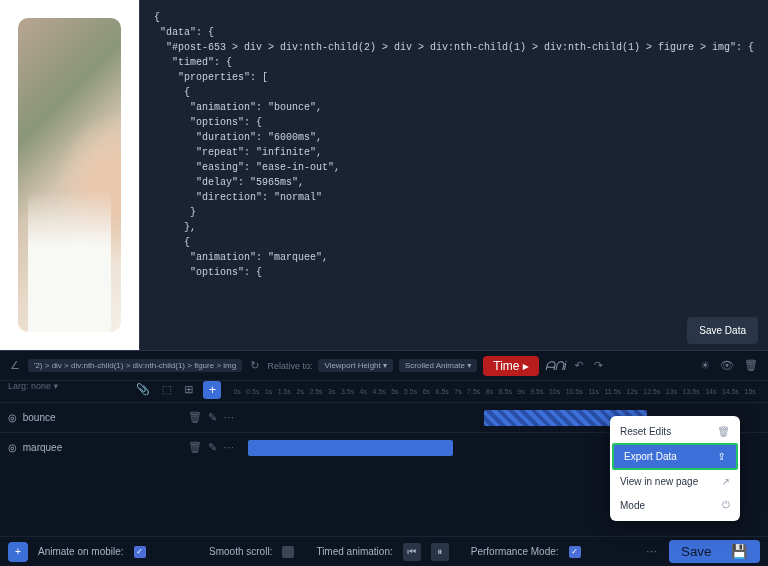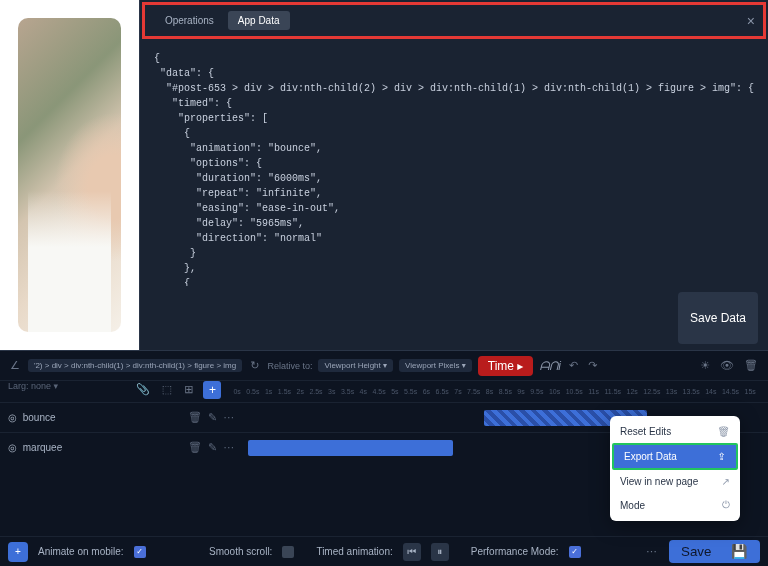--- a/index.html
+++ b/index.html
@@ -96,23 +96,23 @@
   white-space: pre;
 }
 .save-data-row {
   padding: 6px 10px;
   text-align: right;
 }
 .btn-save-data {
   background: #2a3547;
   color: #fff;
   border: none;
-  padding: 19px 12px;
+  padding: 8px 12px;
   border-radius: 4px;
-  font-size: 12px;
+  font-size: 10px;
   cursor: pointer;
 }
 .toolbar {
   height: 30px;
   background: #0d1421;
   border-top: 1px solid #2a3547;
   display: flex;
   align-items: center;
   padding: 0 8px;
   gap: 6px;
@@ -302,25 +302,20 @@
 }
 </style>
 </head>
 <body>
 
 <div class="top-area">
   <div class="image-panel">
     <div class="photo"></div>
   </div>
   <div class="data-panel">
-    <div class="tabs-row">
-      <div class="tab">Operations</div>
-      <div class="tab active">App Data</div>
-      <div class="close-x">×</div>
-    </div>
     <div class="code-area">{
  "data": {
   "#post-653 &gt; div &gt; div:nth-child(2) &gt; div &gt; div:nth-child(1) &gt; div:nth-child(1) &gt; figure &gt; img": {
    "timed": {
     "properties": [
      {
       "animation": "bounce",
       "options": {
        "duration": "6000ms",
        "repeat": "infinite",
@@ -337,21 +332,21 @@
     </div>
   </div>
 </div>
 
 <div class="toolbar">
   <span class="tb-icon">∠</span>
   <span class="tb-chip">'2) &gt; div &gt; div:nth-child(1) &gt; div:nth-child(1) &gt; figure &gt; img</span>
   <span class="tb-icon">↻</span>
   <span style="color:#6a7588">Relative to:</span>
   <span class="tb-chip"><span>Viewport Height</span> ▾</span>
-  <span class="tb-chip"><span>Viewport Pixels</span> ▾</span>
+  <span class="tb-chip"><span>Scrolled Animate</span> ▾</span>
   <span class="tb-time"><span>Time</span> ▸</span>
   <span class="ani-logo" style="color:#8a95a8;font-style:italic;font-size:12px">ᗩᑎi</span>
   <span class="tb-icon">↶</span>
   <span class="tb-icon">↷</span>
   <span style="flex:1"></span>
   <span class="tb-icon">☀</span>
   <span class="tb-icon">👁</span>
   <span class="tb-icon">🗑</span>
 </div>
 

